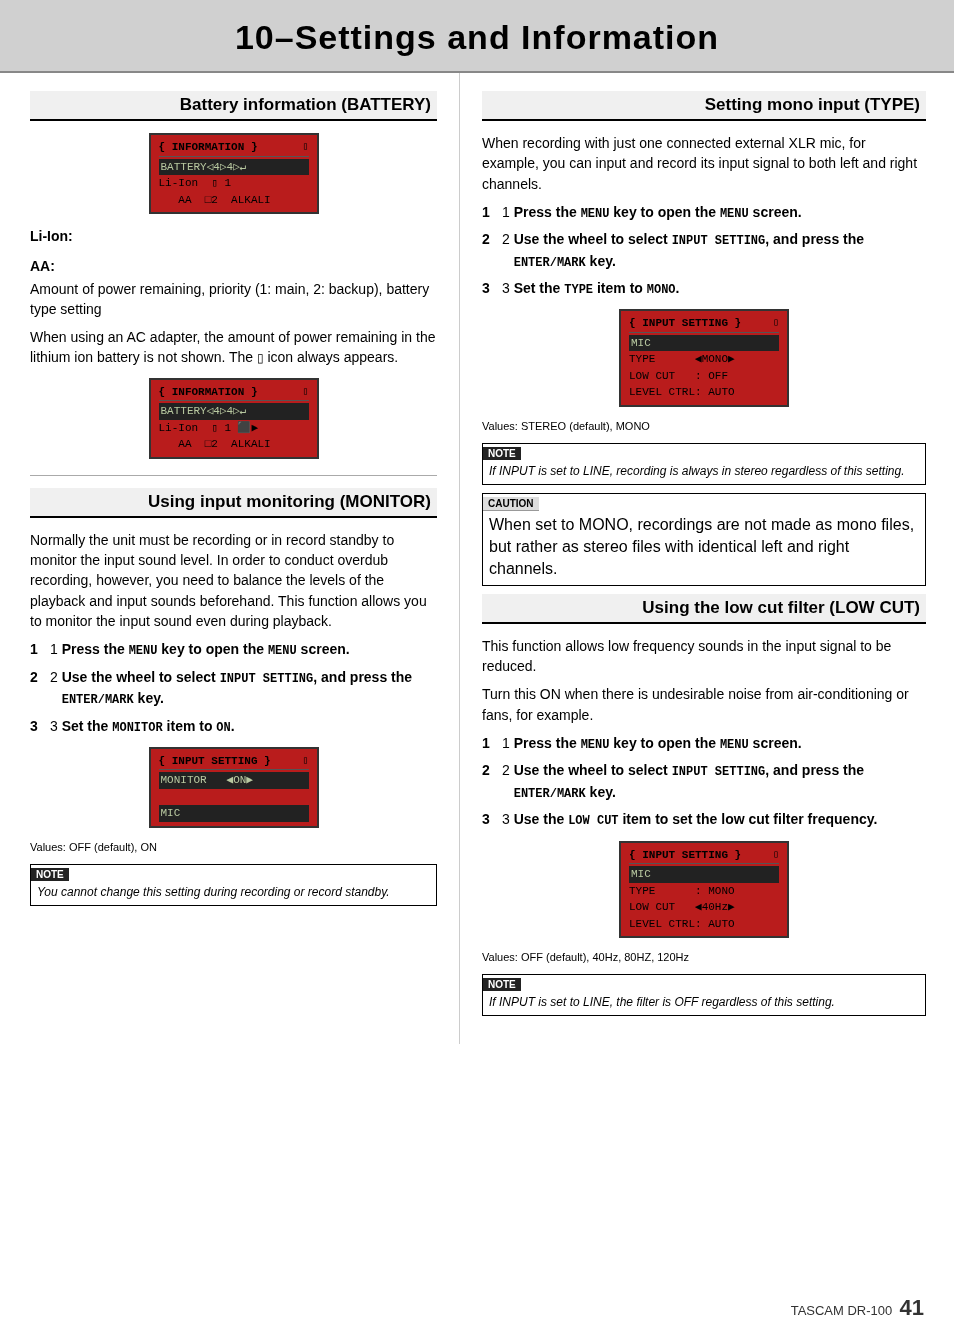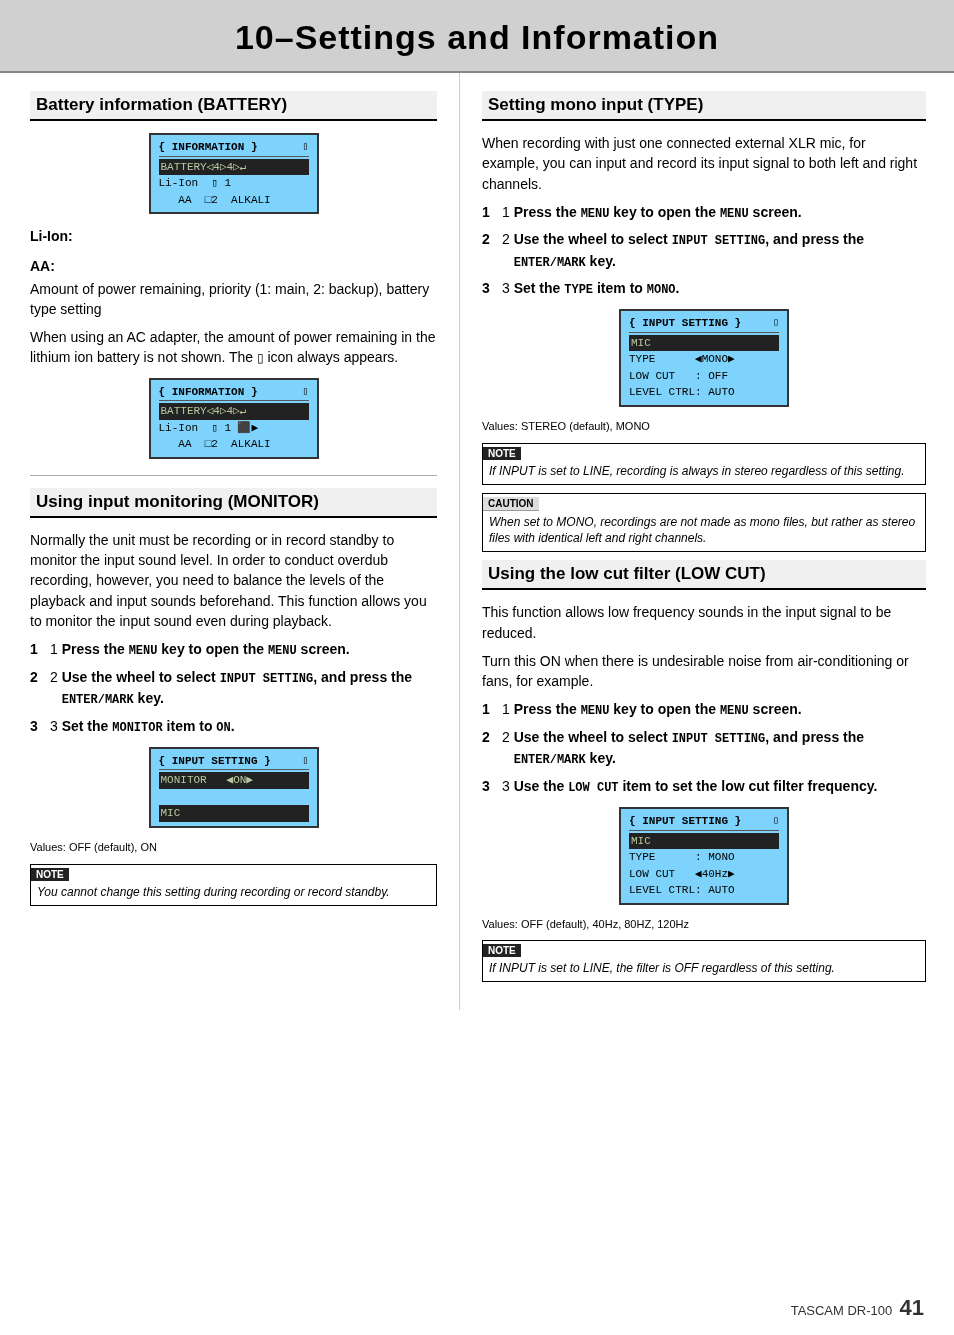--- a/index.html
+++ b/index.html
@@ -45,20 +45,21 @@
 
     
     .section-heading {
       font-size: 17px;
       font-weight: bold;
       border-bottom: 2px solid #000;
       padding-bottom: 4px;
       margin-bottom: 12px;
       background: #f0f0f0;
       padding: 4px 6px 4px 6px;
+      text-align: right;
     }
 
     
     .sub-heading {
       font-weight: bold;
       margin-top: 10px;
       margin-bottom: 2px;
     }
 
     p {
@@ -87,21 +88,21 @@
       margin-right: 4px;
     }
 
     
     .lcd-wrapper {
       display: flex;
       justify-content: center;
       margin: 10px 0 12px 0;
     }
     .lcd {
-      background: #7dd3fc;
+      background: #b91c1c;
       border: 2px solid #333;
       padding: 4px 8px;
       font-family: 'Courier New', Courier, monospace;
       font-size: 11px;
       line-height: 1.5;
       min-width: 170px;
     }
     .lcd-title {
       display: flex;
       justify-content: space-between;
@@ -151,22 +152,21 @@
     .caution-label {
       background: #ddd;
       color: #000;
       font-size: 10px;
       font-weight: bold;
       padding: 1px 5px;
       display: inline-block;
       border-bottom: 1px solid #999;
     }
     .caution-text {
-      font-style: italic;
-      font-size: 12px;
+      font-size: 16px;
       padding: 3px 6px 4px 6px;
       line-height: 1.4;
     }
 
     
     .values-line {
       margin: 6px 0 8px 0;
       font-size: 11px;
     }
 

